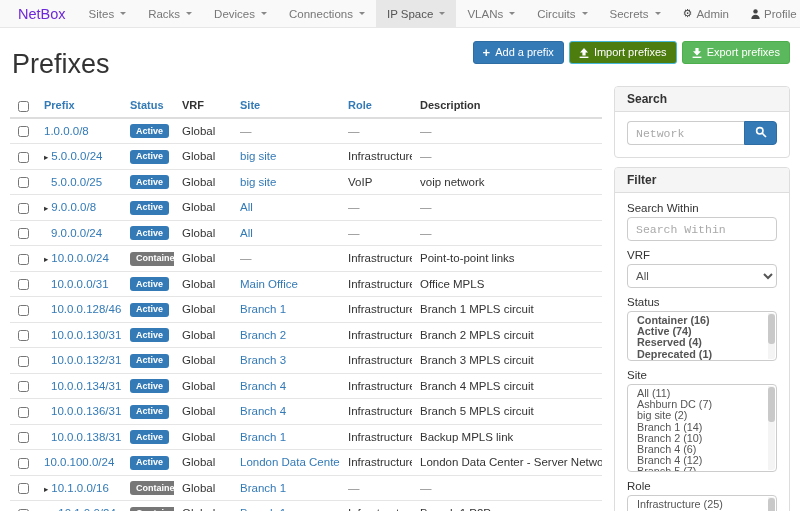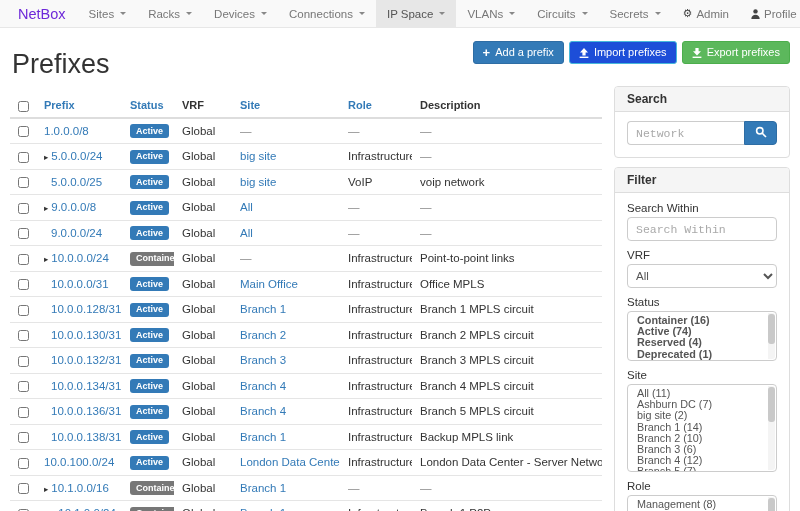--- a/index.html
+++ b/index.html
@@ -23,21 +23,21 @@
   
   .content { position:relative; padding:0 10px; display:flex; gap:12px; }
   .main { flex:1; min-width:0; }
   .sidebar { width:176px; flex-shrink:0; margin-top:58px; }
   .actions { position:absolute; top:13px; right:10px; display:flex; gap:5px; z-index:4; }
   h1.page-title { font-size:27px; font-weight:400; margin:21px 0 14px 2px; color:#333; letter-spacing:0; }
 
   
   .btn { font-size:11px; line-height:1; padding:5px 9px; border-radius:3px; color:#fff; border:1px solid transparent; display:inline-flex; align-items:center; gap:5px; cursor:pointer; font-family:inherit; }
   .btn-primary { background:#337ab7; border-color:#2e6da4; }
-  .btn-info    { background:#1d4ed8; border-color:#46b8da; }
+  .btn-info    { background:#4d7c0f; border-color:#46b8da; }
   .btn-success { background:#5cb85c; border-color:#4cae4c; }
   .btn svg { display:block; }
   .btn .plus { font-size:13px; font-weight:bold; line-height:9px; }
 
   
   table.prefix-table { width:100%; border-collapse:collapse; font-size:11.5px; table-layout:fixed; }
   .prefix-table th { text-align:left; padding:5px 8px; border-bottom:2px solid #ddd; font-size:11px; font-weight:bold; color:#333; white-space:nowrap; }
   .prefix-table th a { color:#337ab7; }
   .prefix-table td { padding:5px 8px; border-bottom:1px solid #e5e5e5; white-space:nowrap; overflow:hidden; height:23px; }
   .col-check { width:26px; }
@@ -233,21 +233,21 @@
             <td><input type="checkbox" style=""></td>
             <td style="padding-left: 15px;"><a>10.0.0.0/31</a></td>
             <td><span class="badge badge-active">Active</span></td>
             <td>Global</td>
             <td><a>Main Office</a></td>
             <td>Infrastructure</td>
             <td>Office MPLS</td>
           </tr>
           <tr>
             <td><input type="checkbox" style=""></td>
-            <td style="padding-left: 15px;"><a>10.0.0.128/31</a></td>
+            <td style="padding-left: 15px;"><a>10.0.0.128/46</a></td>
             <td><span class="badge badge-active">Active</span></td>
             <td>Global</td>
             <td><a>Branch 1</a></td>
             <td>Infrastructure</td>
             <td>Branch 1 MPLS circuit</td>
           </tr>
           <tr>
             <td><input type="checkbox" style=""></td>
             <td style="padding-left: 15px;"><a>10.0.0.130/31</a></td>
             <td><span class="badge badge-active">Active</span></td>
@@ -367,29 +367,30 @@
         <label class="fld-label">Site</label>
         <div class="listbox lb-site" id="lb-site">
           <div class="sbar">
               <div class="thumb" style="height:42%"></div>
             </div>
         <div class="opt">All (11)</div>
             <div class="opt">Ashburn DC (7)</div>
             <div class="opt">big site (2)</div>
             <div class="opt">Branch 1 (14)</div>
             <div class="opt">Branch 2 (10)</div>
-            <div class="opt">Branch 3 (6)</div>
+            <div class="opt">Branch 4 (6)</div>
             <div class="opt">Branch 4 (12)</div>
             <div class="opt">Branch 5 (7)</div>
           </div>
 
         <label class="fld-label">Role</label>
         <div class="listbox lb-role" id="lb-role">
           <div class="sbar">
               <div class="thumb" style="height:48%"></div>
             </div>
+        <div class="opt">Infrastructure (25)</div>
             <div class="opt">Management (8)</div>
           </div>
       </div>
     </div>
 
   </aside>
 </div>
 
 </body></html>

